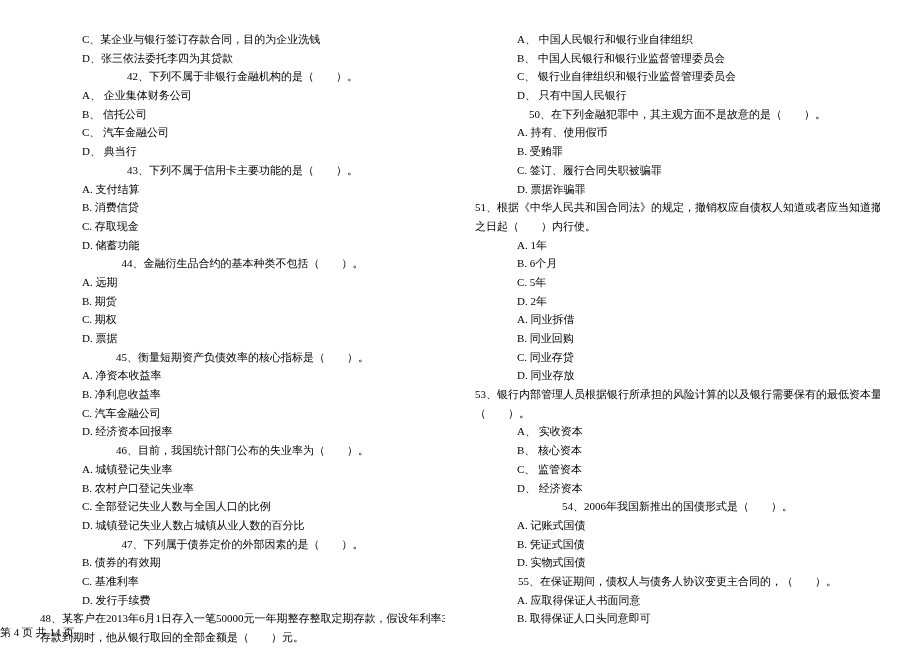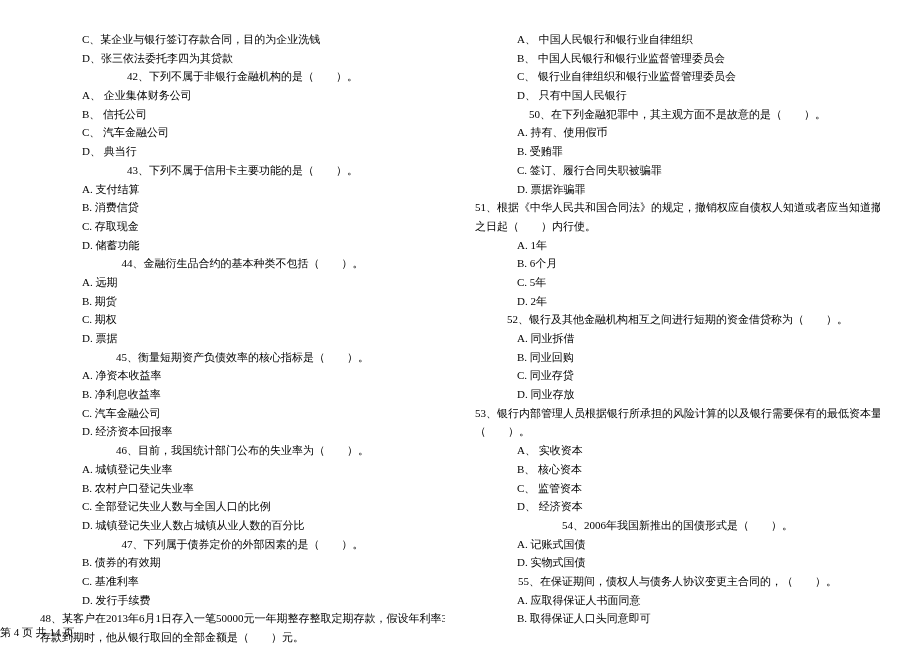--- a/index.html
+++ b/index.html
@@ -106,35 +106,35 @@
     <div class="line opt">C. 签订、履行合同失职被骗罪</div>
     <div class="line opt">D. 票据诈骗罪</div>
 
     <div class="line q">51、根据《中华人民共和国合同法》的规定，撤销权应自债权人知道或者应当知道撤销权事由</div>
     <div class="line cont">之日起（　　）内行使。</div>
     <div class="line opt">A. 1年</div>
     <div class="line opt">B. 6个月</div>
     <div class="line opt">C. 5年</div>
     <div class="line opt">D. 2年</div>
 
-    <div class="line q">52、银行及其他金融机构相互之间进行短期的资金借贷称为（　　）。</div>
     <div class="line opt">A. 同业拆借</div>
     <div class="line opt">B. 同业回购</div>
     <div class="line opt">C. 同业存贷</div>
     <div class="line opt">D. 同业存放</div>
 
     <div class="line q">53、银行内部管理人员根据银行所承担的风险计算的以及银行需要保有的最低资本量称为</div>
     <div class="line cont">（　　）。</div>
     <div class="line opt">A、 实收资本</div>
     <div class="line opt">B、 核心资本</div>
     <div class="line opt">C、 监管资本</div>
     <div class="line opt">D、 经济资本</div>
 
     <div class="line q">54、2006年我国新推出的国债形式是（　　）。</div>
     <div class="line opt">A. 记账式国债</div>
+    <div class="line opt">B. 凭证式国债</div>
     <div class="line opt">D. 实物式国债</div>
 
     <div class="line q">55、在保证期间，债权人与债务人协议变更主合同的，（　　）。</div>
     <div class="line opt">A. 应取得保证人书面同意</div>
     <div class="line opt">B. 取得保证人口头同意即可</div>
 
   </div>
 </div>
 
 <div class="footer">第 4 页 共 14 页</div>

